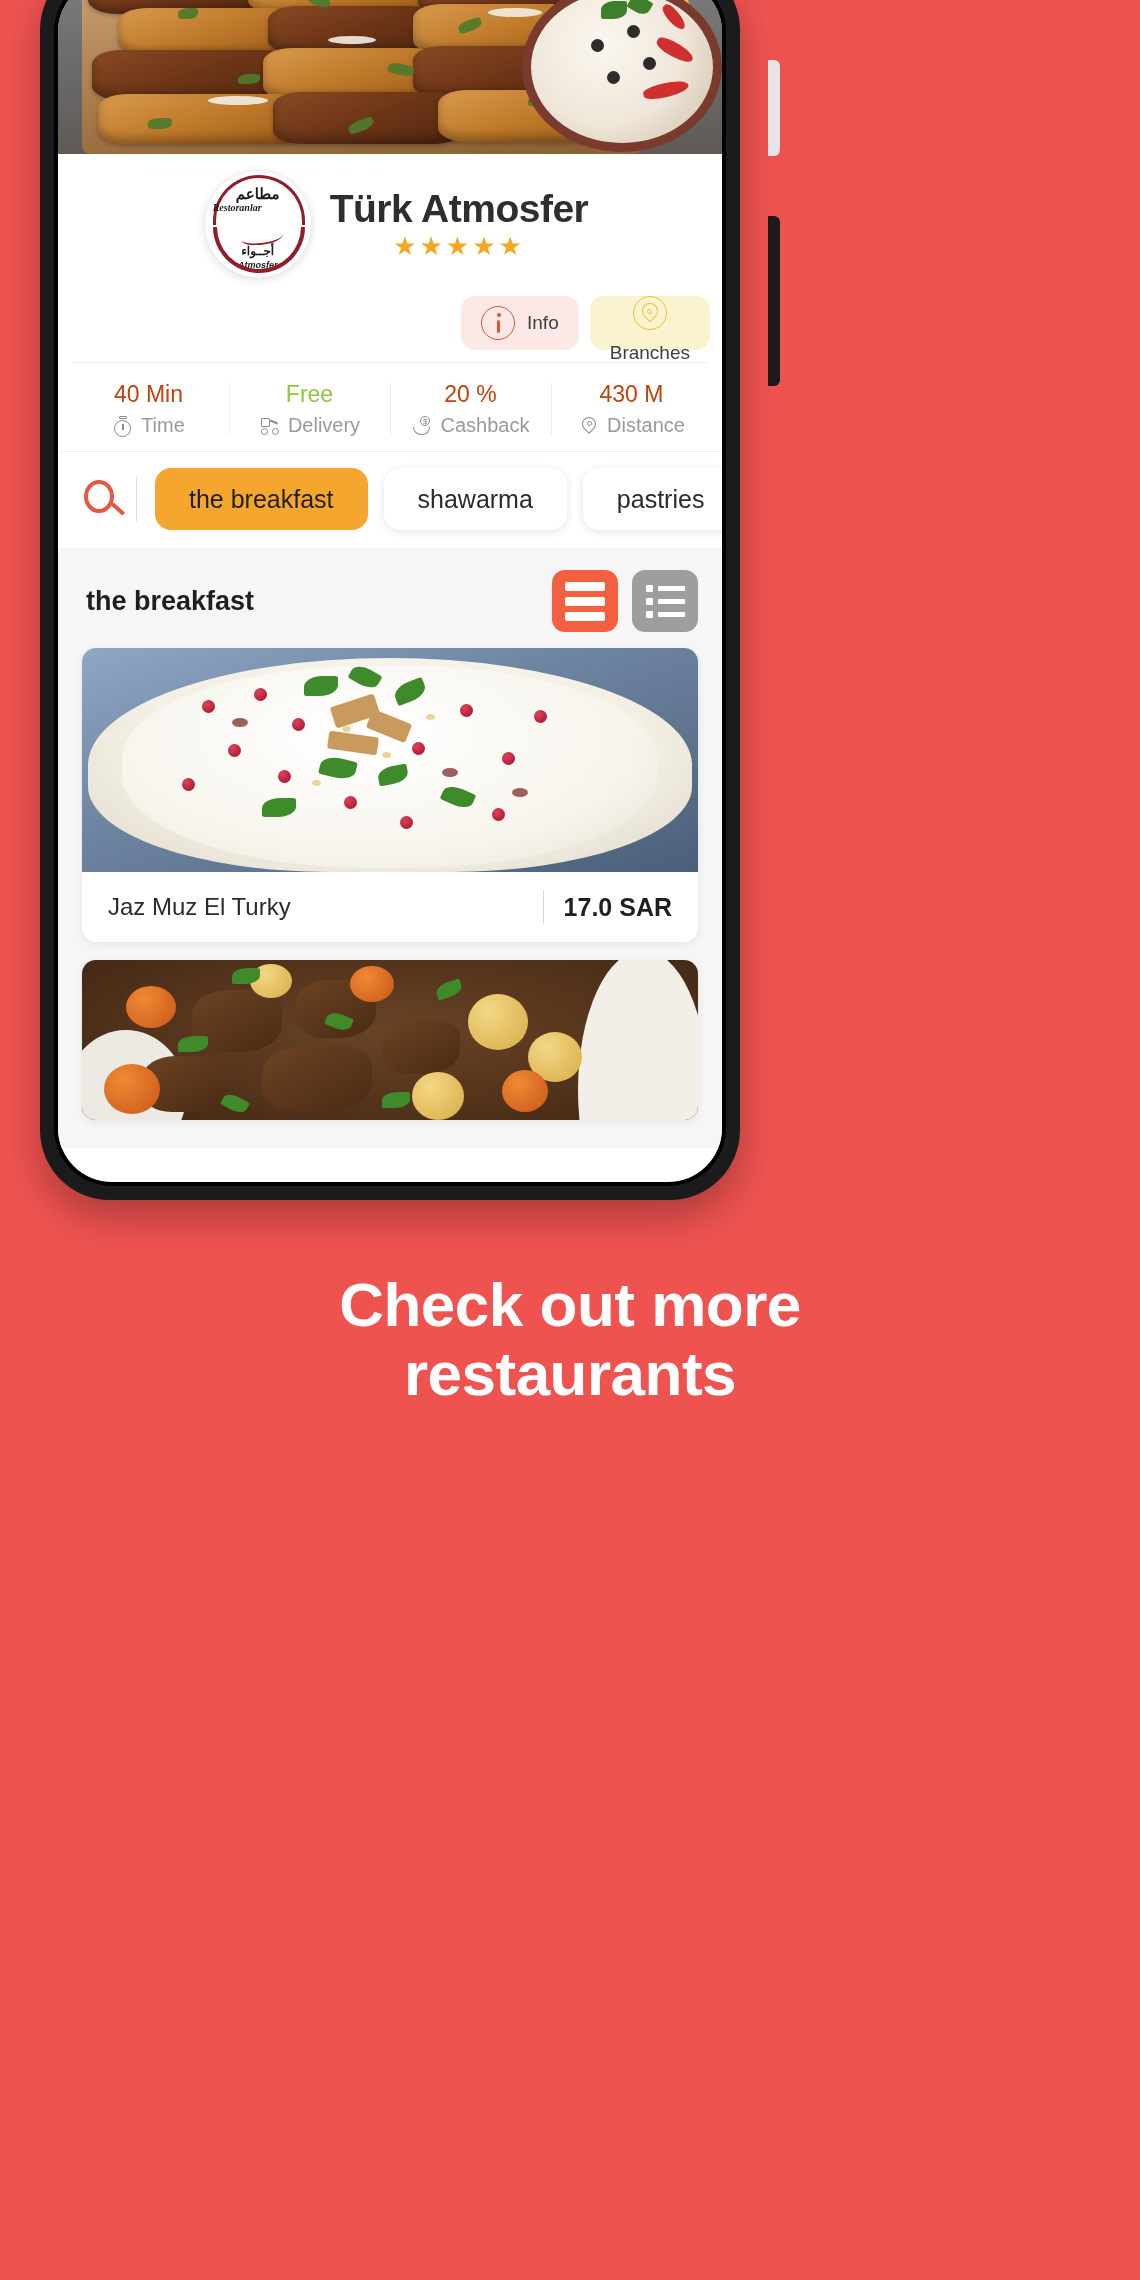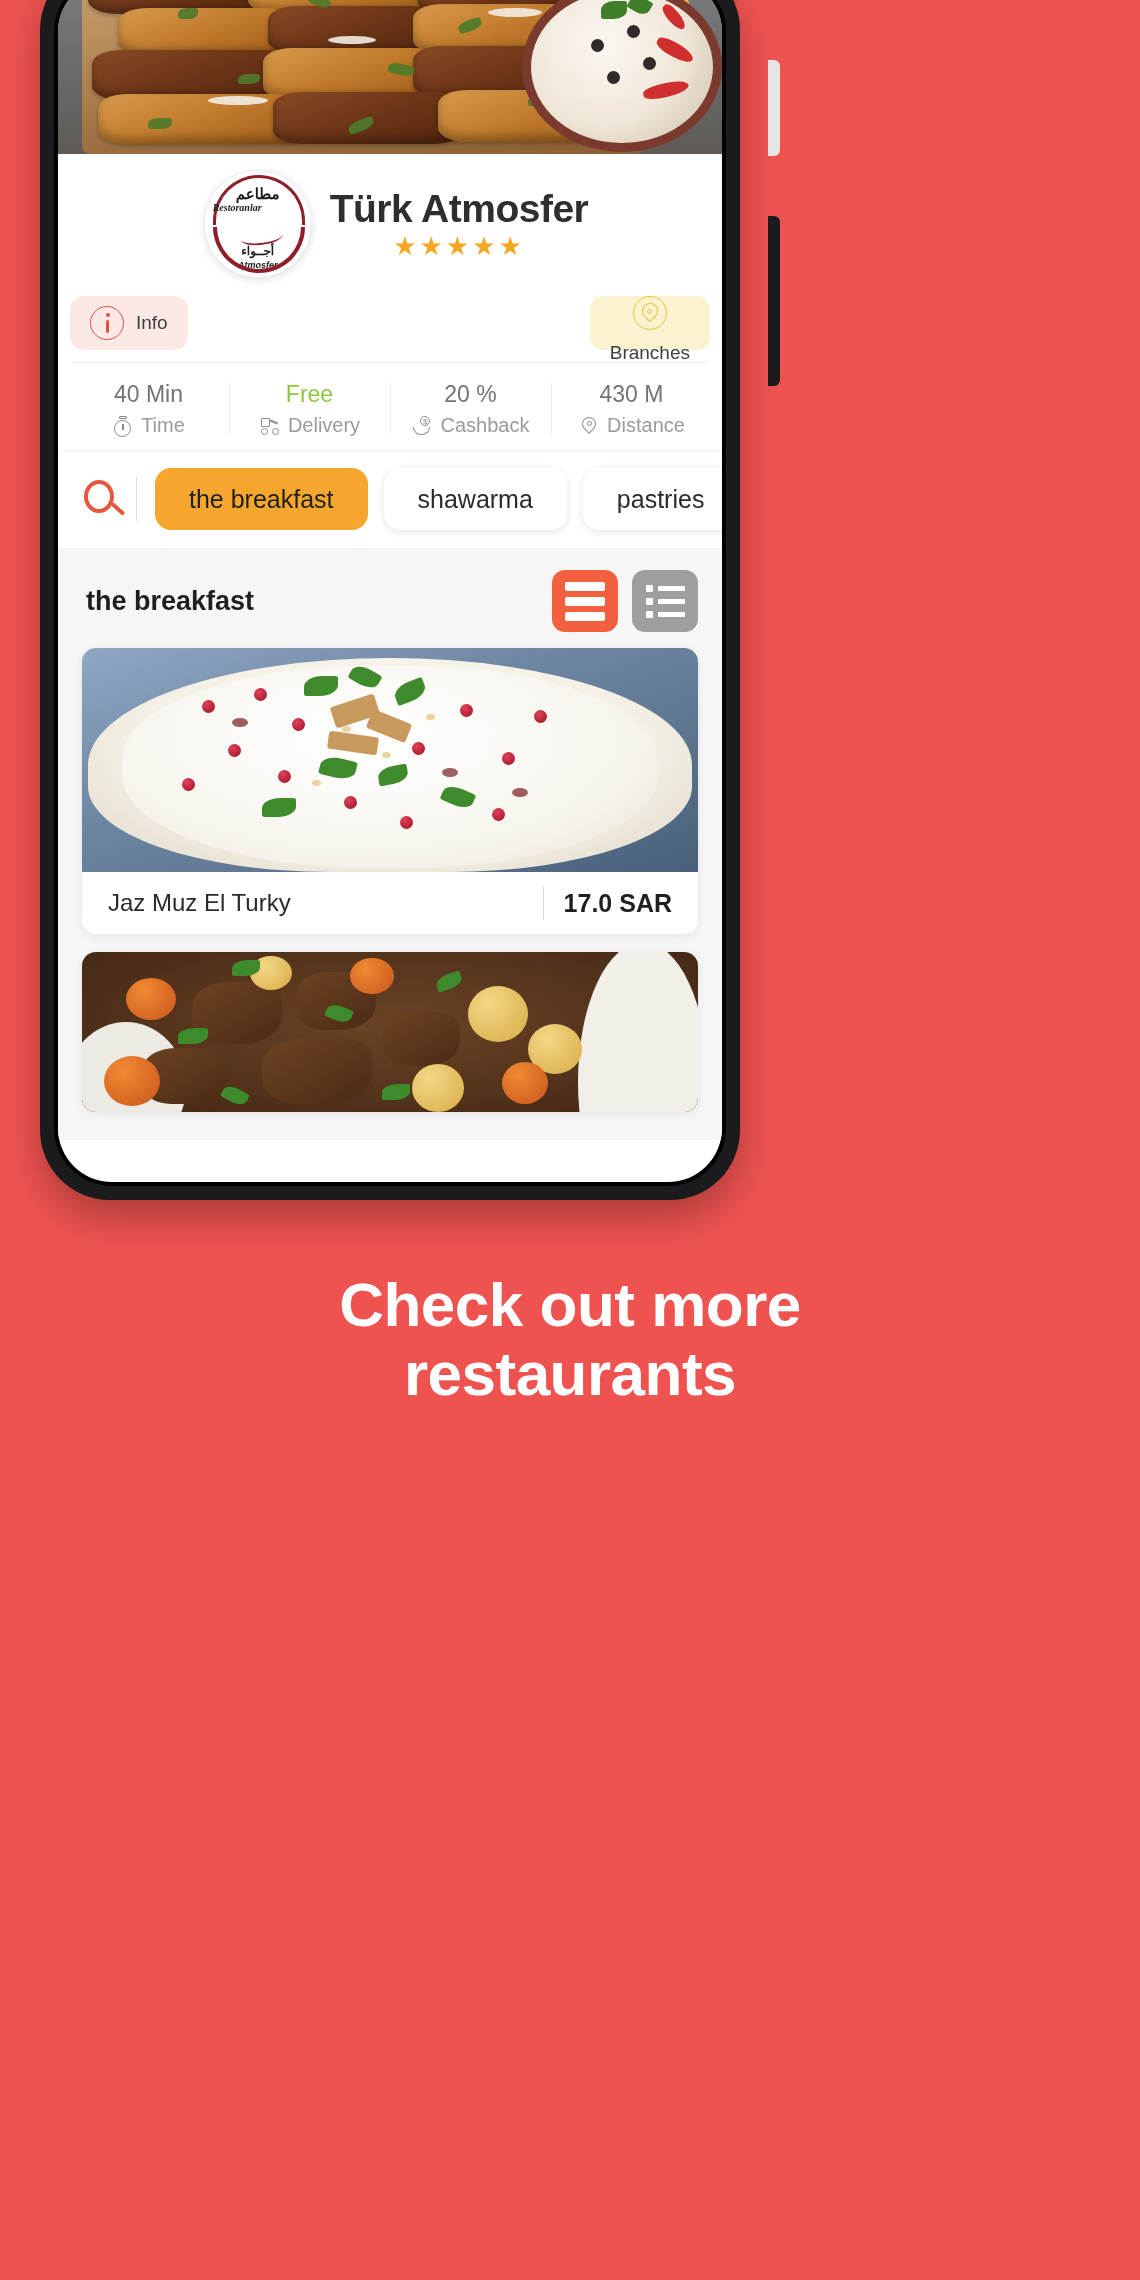--- a/index.html
+++ b/index.html
@@ -180,21 +180,21 @@
     font-size: 26px;
     letter-spacing: 3px;
     line-height: 1;
   }
 
   
   #action-row {
     display: flex;
     gap: 11px;
     padding: 14px 12px 12px 12px;
-    justify-content: space-between;
+    justify-content: flex-end;
   }
   .action-chip {
     display:flex; align-items:center; gap: 12px;
     height: 54px;
     padding: 0 20px;
     border-radius: 14px;
     font-size: 19px;
     color: #3f3f3f;
     white-space: nowrap;
     flex: none;
@@ -253,21 +253,21 @@
   }
   .stat-cell {
     flex: 1;
     display:flex; flex-direction:column; align-items:center; gap: 6px;
     position: relative;
   }
   .stat-cell + .stat-cell::before {
     content:"";
     position:absolute; left:0; top: 2px; bottom: 2px; width: 1px; background:#eeeeee;
   }
-  .stat-value { font-size: 23px; color:#737373; }
+  .stat-value { font-size: 23px; color:#c2410c; }
   .stat-value.free { color:#8dc63f; }
   .stat-label-row { display:flex; align-items:center; gap:7px; }
   .stat-label { font-size: 20px; color:#9a9a9a; }
   .stat-ic { width: 22px; height: 22px; position:relative; color:#8a8a8a; flex:none; }
   .ic-timer .t-ring { position:absolute; left:2px; top:5px; width:17px; height:17px; border:1.6px solid currentColor; border-radius:50%; }
   .ic-timer .t-top  { position:absolute; left:7px; top:1px; width:8px; height:3px; border:1.4px solid currentColor; border-radius:1px;}
   .ic-timer .t-hand { position:absolute; left:10px; top:9px; width:1.6px; height:6px; background:currentColor;}
   .ic-scooter .s-b1 { position:absolute; left:2px; top:13px; width:7px; height:7px; border:1.6px solid currentColor; border-radius:50%;}
   .ic-scooter .s-b2 { position:absolute; left:13px; top:13px; width:7px; height:7px; border:1.6px solid currentColor; border-radius:50%;}
   .ic-scooter .s-box{ position:absolute; left:2px; top:3px; width:9px; height:9px; border:1.6px solid currentColor; border-radius:1px;}
@@ -370,21 +370,21 @@
   .d2-rim-l { position:absolute; left: -16px; bottom: -40px; width: 120px; height: 130px; background:#eceae3; border-radius: 50%; }
   .potato { position:absolute; border-radius: 50%;
             background: radial-gradient(circle at 35% 30%, #f3d886, #d8ab45); }
   .carrot { position:absolute; border-radius: 50%;
             background: radial-gradient(circle at 35% 30%, #f08a33, #c9561b); }
   .beef   { position:absolute; border-radius: 40% 30% 45% 35%;
             background: linear-gradient(150deg,#6d4323,#4a2a14); }
 
   .menu-info {
     display:flex; align-items:center; justify-content:space-between;
-    height: 62px; padding: 0 26px;
+    height: 70px; padding: 0 26px;
   }
   .menu-name { font-size: 24px; color:#2b2b2b; }
   .menu-price-wrap { display:flex; align-items:center; gap: 20px; }
   .menu-sep { width:1px; height: 34px; background:#d8d8d8; }
   .menu-price { font-size: 25px; font-weight:700; color:#1f1f1f; white-space:nowrap; }
 
   
   #promo {
     position:absolute;
     left: 0; right: 0; top: 1240px;

